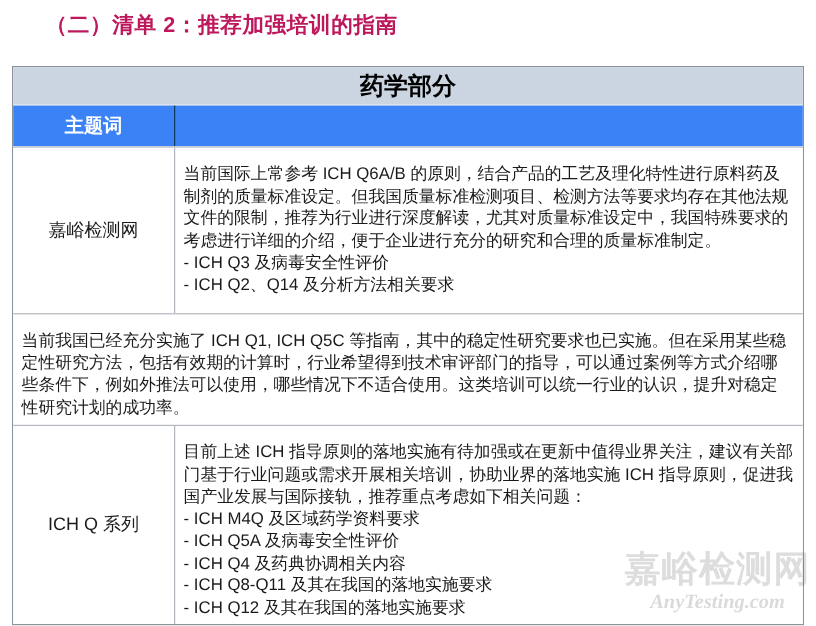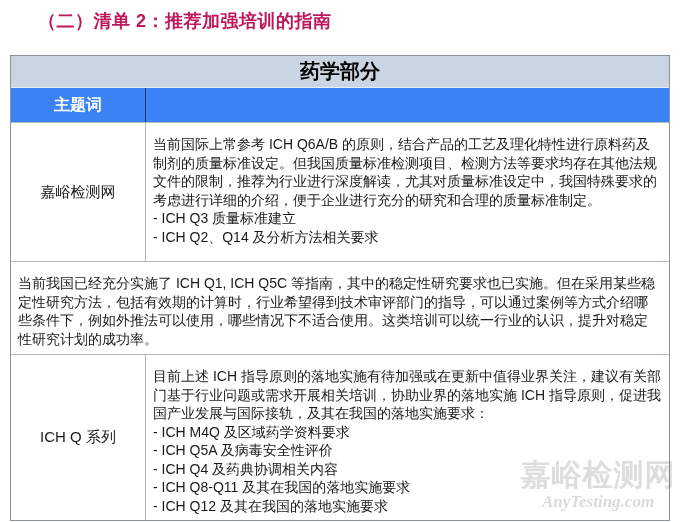--- a/index.html
+++ b/index.html
@@ -124,35 +124,35 @@
   <div class="part-header">药学部分</div>
 
   <div class="col-header">
     <div class="topic-col">主题词</div>
   </div>
 
   <div class="t-row row-1">
     <div class="topic-cell">嘉峪检测网</div>
     <div class="conclusion-cell">
       <div>当前国际上常参考 ICH Q6A/B 的原则，结合产品的工艺及理化特性进行原料药及制剂的质量标准设定。但我国质量标准检测项目、检测方法等要求均存在其他法规文件的限制，推荐为行业进行深度解读，尤其对质量标准设定中，我国特殊要求的考虑进行详细的介绍，便于企业进行充分的研究和合理的质量标准制定。</div>
-      <div>- ICH Q3 质量标准建立</div>
+      <div>- ICH Q3 及病毒安全性评价</div>
       <div>- ICH Q2、Q14 及分析方法相关要求</div>
     </div>
   </div>
 
   <div class="t-row row-2">
     <div class="conclusion-cell">
       <div>当前我国已经充分实施了 ICH Q1, ICH Q5C 等指南，其中的稳定性研究要求也已实施。但在采用某些稳定性研究方法，包括有效期的计算时，行业希望得到技术审评部门的指导，可以通过案例等方式介绍哪些条件下，例如外推法可以使用，哪些情况下不适合使用。这类培训可以统一行业的认识，提升对稳定性研究计划的成功率。</div>
     </div>
   </div>
 
   <div class="t-row row-3">
     <div class="topic-cell">ICH Q 系列</div>
     <div class="conclusion-cell">
-      <div>目前上述 ICH 指导原则的落地实施有待加强或在更新中值得业界关注，建议有关部门基于行业问题或需求开展相关培训，协助业界的落地实施 ICH 指导原则，促进我国产业发展与国际接轨，及其在我国的落地实施要求：</div>
+      <div>目前上述 ICH 指导原则的落地实施有待加强或在更新中值得业界关注，建议有关部门基于行业问题或需求开展相关培训，协助业界的落地实施 ICH 指导原则，促进我国产业发展与国际接轨，推荐重点考虑如下相关问题：</div>
       <div>- ICH M4Q 及区域药学资料要求</div>
       <div>- ICH Q5A 及病毒安全性评价</div>
       <div>- ICH Q4 及药典协调相关内容</div>
       <div>- ICH Q8-Q11 及其在我国的落地实施要求</div>
       <div>- ICH Q12 及其在我国的落地实施要求</div>
     </div>
   </div>
 
 </div>
 

